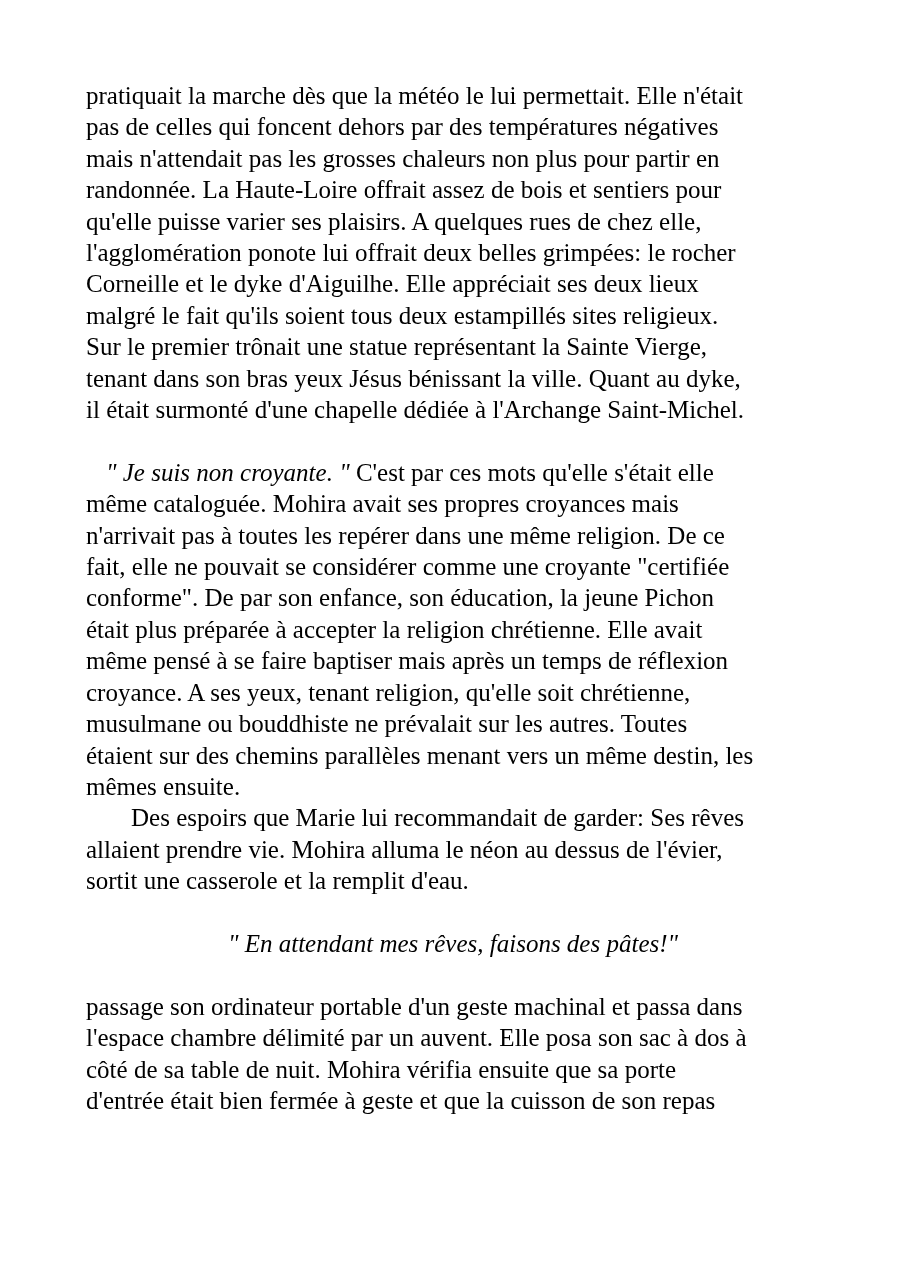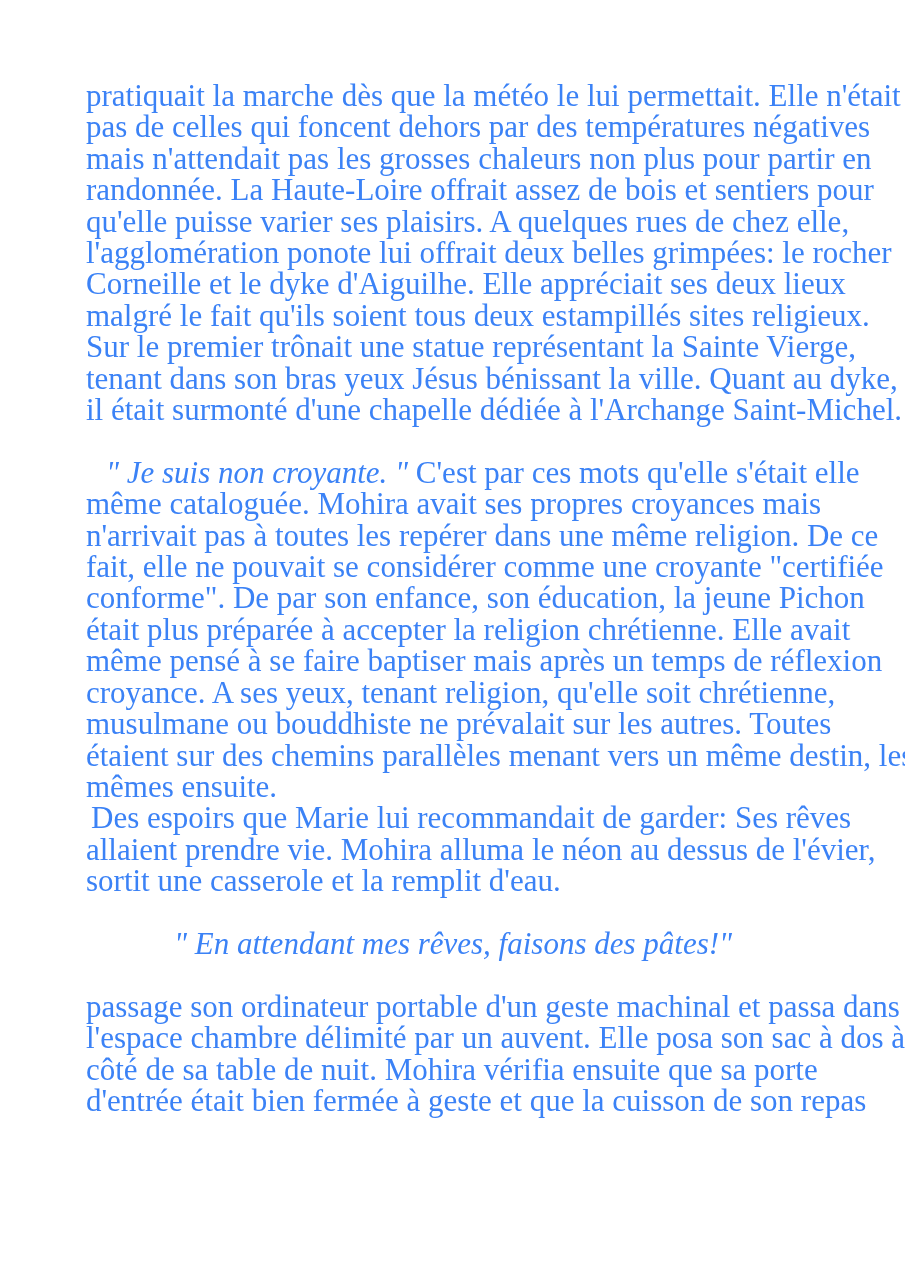--- a/index.html
+++ b/index.html
@@ -11,34 +11,34 @@
     width: 905px;
     height: 1280px;
     overflow: hidden;
   }
   .page {
     box-sizing: border-box;
     width: 905px;
     height: 1280px;
     padding: 80px 85px 0 86px;
     font-family: "Liberation Serif", serif;
-    font-size: 31px;
+    font-size: 25px;
     line-height: 31.4px;
-    color: #3b82f6;
+    color: #000000;
     background: #ffffff;
   }
   .ln {
     white-space: nowrap;
     overflow: visible;
   }
   .blank {
     height: 31.4px;
   }
   .indent-quote-para { padding-left: 20px; }
-  .indent-small      { padding-left: 5px; }
+  .indent-small      { padding-left: 5px; margin-left: 40px; }
   .indent-para       { padding-left: 27px; }
   .center-quote {
     text-align: center;
     font-style: italic;
     white-space: nowrap;
   }
   .it { font-style: italic; }
 </style>
 </head>
 <body>

